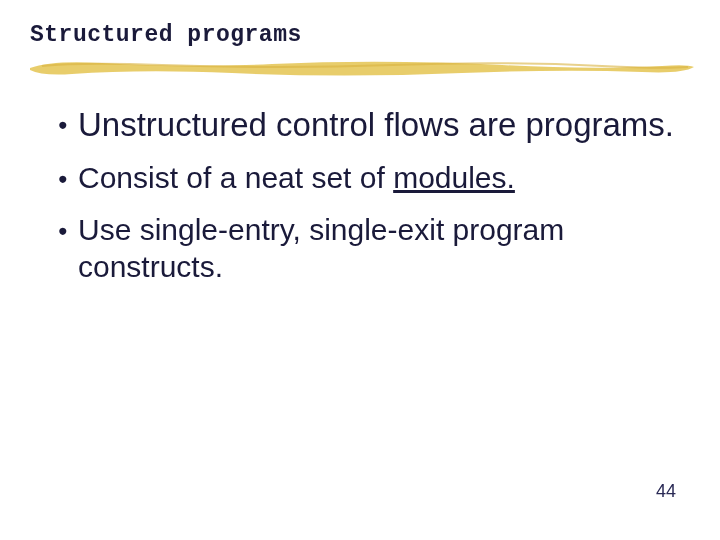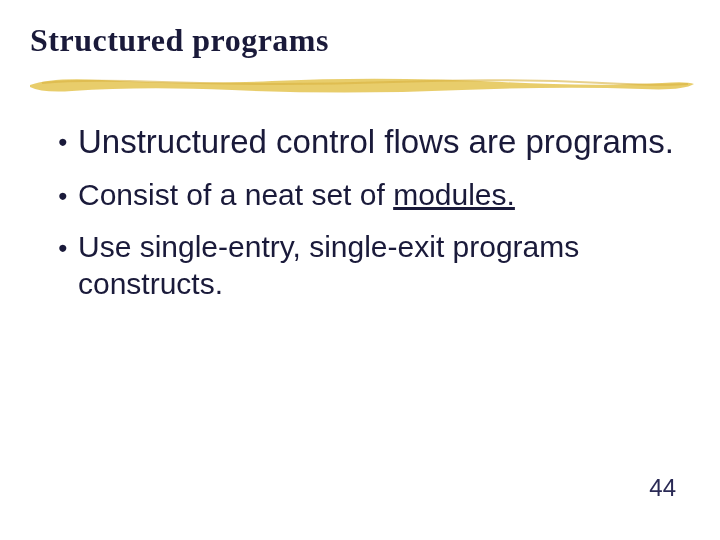--- a/index.html
+++ b/index.html
@@ -10,25 +10,25 @@
     position: relative;
   }
   .slide {
     width: 720px;
     height: 540px;
     position: relative;
     padding: 22px 30px 0 30px;
   }
   .title {
     font-weight: 900;
-    font-size: 32px;
+    font-size: 23px;
     color: #1a1a3a;
     letter-spacing: 0.5px;
-    font-family: Liberation Serif, serif;
-    margin-bottom: 12px;
+    font-family: Liberation Mono, monospace;
+    margin-bottom: 6px;
   }
   .underline {
     position: relative;
     height: 28px;
     margin-bottom: 22px;
   }
   .underline svg {
     position: absolute;
     left: -8px;
     top: 0;
@@ -51,21 +51,21 @@
     margin-top: 0.05em;
     font-size: 0.55em;
     line-height: 2.2;
   }
   .bullet-item.large .bullet-dot { font-size: 0.5em; line-height: 2.4; }
   .underline-word { text-decoration: underline; margin-top: 40px; }
   .page-num {
     position: absolute;
     right: 44px;
     bottom: 38px;
-    font-size: 24px;
+    font-size: 18px;
     color: #2a2a55;
   }
 </style>
 </head>
 <body>
 
 <div class="slide">
 
   <div class="title">Structured programs</div>
 
@@ -88,21 +88,21 @@
     <div class="bullet-item med">
       <span class="bullet-dot">●</span>
       <span>
         <span>Consist of a neat set of </span><span class="underline-word">modules.</span><span></span>
       </span>
     </div>
 
     <div class="bullet-item med">
       <span class="bullet-dot">●</span>
       <span>
-        <span>Use single-entry, single-exit programs constructs.</span><span class="underline-word"></span><span></span>
+        <span>Use single-entry, single-exit program constructs.</span><span class="underline-word"></span><span></span>
       </span>
     </div>
 
   </div>
 
   <div class="page-num">44</div>
 
 </div>
 
 </body></html>

